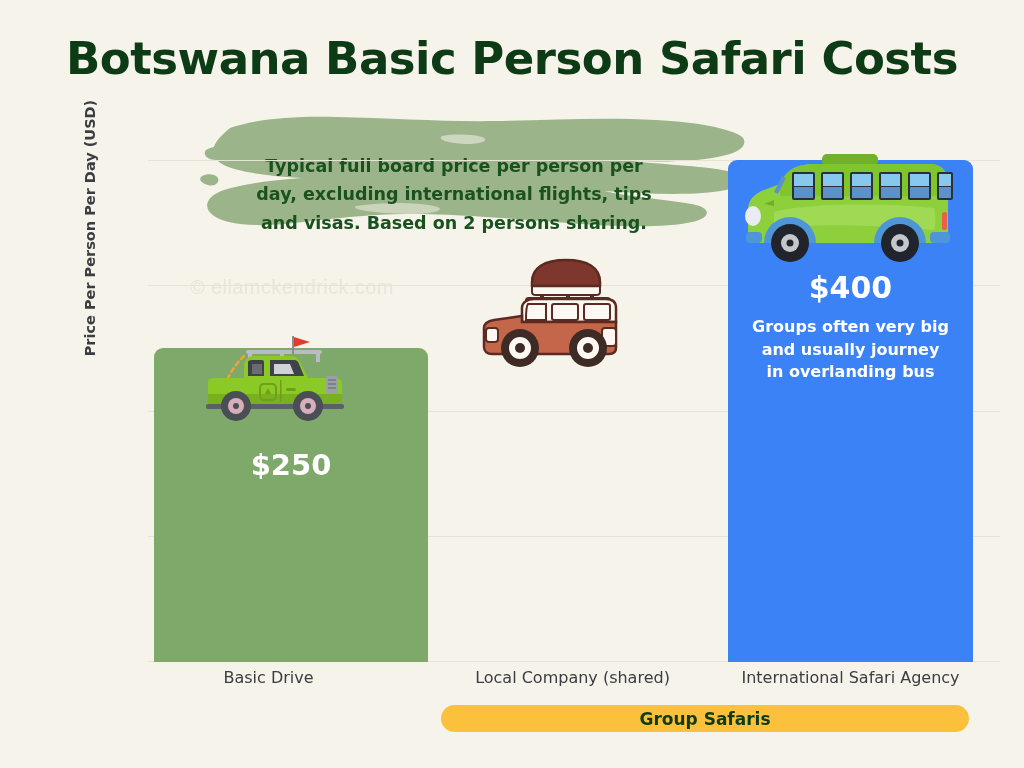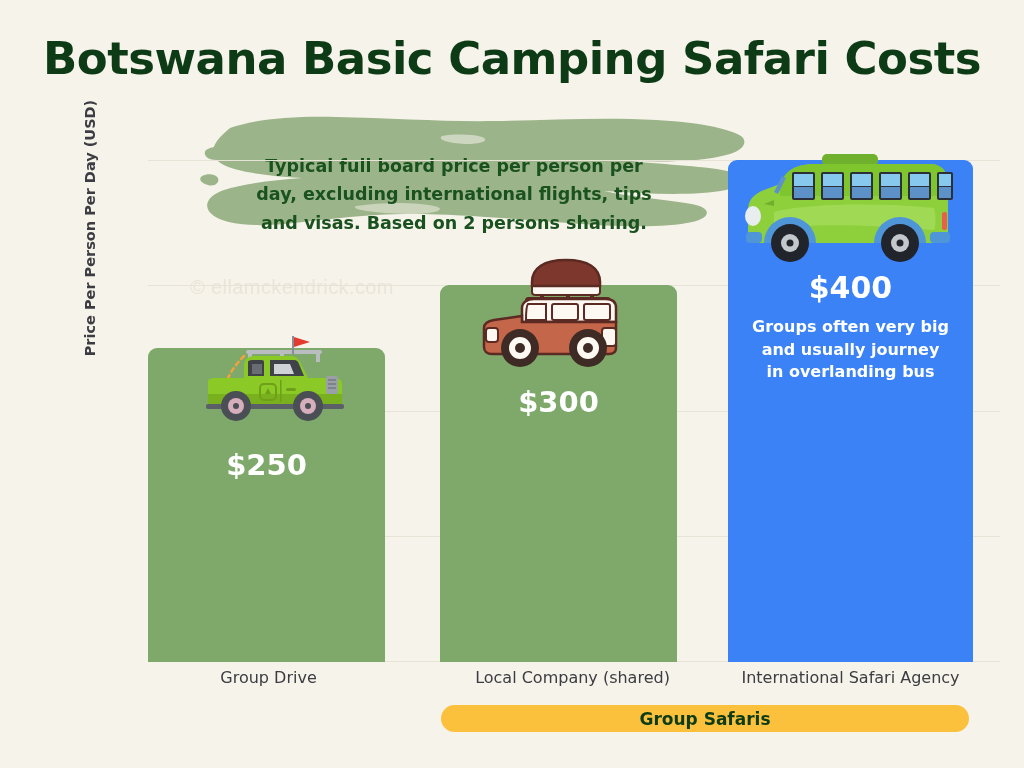--- a/index.html
+++ b/index.html
@@ -170,21 +170,21 @@
     font-weight: 700;
     color: #0d3b15;
     font-family: "DejaVu Sans", sans-serif;
   }
 </style>
 </head>
 <body>
 
 <div id="infographic">
 
-  <div id="chart-title">Botswana Basic Camping Safari Costs</div>
+  <div id="chart-title">Botswana Basic Person Safari Costs</div>
 
   <div id="subtitle-block">
     <svg id="brush-shape" viewBox="0 0 552 126" preserveAspectRatio="none">
       <path fill="#9cb48a" d="M34,18 C60,9 96,6 140,7 C196,8 250,12 300,11 C352,10 410,7 460,10
         C500,12 532,18 545,26 C552,31 548,40 534,44 C506,52 470,52 436,51
         C470,55 512,56 536,62 C552,66 550,76 530,80 C500,86 452,84 408,81
         C440,88 478,90 500,95 C516,99 514,108 496,112 C470,118 420,117 372,113
         C316,109 256,103 206,104 C160,105 120,111 88,114 C56,117 30,114 18,106
         C6,98 10,86 28,80 C46,74 76,70 106,68 C72,66 40,62 26,54
         C12,46 14,34 34,18 Z"></path>
@@ -201,21 +201,21 @@
   <div id="plot-area">
 
     <div class="gridline" style="top:0px"></div>
     <div class="gridline" style="top:125px"></div>
     <div class="gridline" style="top:251px"></div>
     <div class="gridline" style="top:376px"></div>
     <div class="gridline" style="top:501px"></div>
 
     <div id="y-axis-title">Price Per Person Per Day (USD)</div>
 
-    <div class="bar" style="left:0; width:237px; height:314px; background:#7fa96b;">
+    <div class="bar" style="left:6px; width:274px; height:314px; background:#7fa96b;">
       <div class="bar-value" style="top:100px; font-size:29px;">$250</div>
     </div>
 
     <svg class="vehicle" style="left:42px; top:176px; width:160px; height:90px;" viewBox="0 0 160 90">
 
       <rect x="56" y="14" width="76" height="4" rx="2" fill="#b9bcc1"></rect>
       <rect x="58" y="18" width="4" height="8" fill="#b9bcc1"></rect>
       <rect x="126" y="18" width="4" height="8" fill="#b9bcc1"></rect>
       <rect x="90" y="18" width="4" height="8" fill="#b9bcc1"></rect>
 
@@ -248,23 +248,20 @@
       <rect x="16" y="68" width="138" height="5" rx="2" fill="#5b6068"></rect>
 
       <circle cx="46" cy="70" r="15" fill="#4a4e55"></circle>
       <circle cx="46" cy="70" r="8" fill="#d7aebb"></circle>
       <circle cx="46" cy="70" r="3" fill="#4a4e55"></circle>
       <circle cx="118" cy="70" r="15" fill="#4a4e55"></circle>
       <circle cx="118" cy="70" r="8" fill="#d7aebb"></circle>
       <circle cx="118" cy="70" r="3" fill="#4a4e55"></circle>
     </svg>
 
-    <div class="bar" style="left:292px; width:237px; height:377px; background:#7fa96b;">
-      <div class="bar-value" style="top:100px; font-size:29px;">$300</div>
-    </div>
 
     <svg class="vehicle" style="left:322px; top:96px; width:190px; height:125px;" viewBox="0 0 190 125">
 
       <path d="M62,26 C62,12 74,4 96,4 C118,4 130,12 130,26 L130,30 L62,30 Z" fill="#7d372c"></path>
       <path d="M62,30 L130,30 L130,36 C130,38 128,39 126,39 L66,39 C64,39 62,38 62,36 Z" fill="#fdf8f2" stroke="#5b2a22" stroke-width="2"></path>
       <path d="M62,26 C62,12 74,4 96,4 C118,4 130,12 130,26 L130,30 L62,30 Z" fill="none" stroke="#5b2a22" stroke-width="2.5"></path>
 
       <rect x="56" y="42" width="84" height="5" rx="2.5" fill="#fdf8f2" stroke="#5b2a22" stroke-width="2"></rect>
       <rect x="70" y="39" width="4" height="4" fill="#5b2a22"></rect>
       <rect x="96" y="39" width="4" height="4" fill="#5b2a22"></rect>
@@ -342,21 +339,21 @@
       <rect x="196" y="82" width="20" height="11" rx="4" fill="#4e96d8"></rect>
 
       <circle cx="56" cy="93" r="19" fill="#21252b"></circle>
       <circle cx="56" cy="93" r="9" fill="#c3c8cd"></circle>
       <circle cx="56" cy="93" r="3.5" fill="#21252b"></circle>
       <circle cx="166" cy="93" r="19" fill="#21252b"></circle>
       <circle cx="166" cy="93" r="9" fill="#c3c8cd"></circle>
       <circle cx="166" cy="93" r="3.5" fill="#21252b"></circle>
     </svg>
 
-    <div class="x-label" style="left:2px; width:237px;">Group Drive</div>
+    <div class="x-label" style="left:2px; width:237px;">Basic Drive</div>
     <div class="x-label" style="left:306px; width:237px;">Local Company (shared)</div>
     <div class="x-label" style="left:580px; width:245px;">International Safari Agency</div>
   </div>
 
   <div id="footer-pill">
     <span id="footer-pill-label">Group Safaris</span>
   </div>
 
 </div>
 

